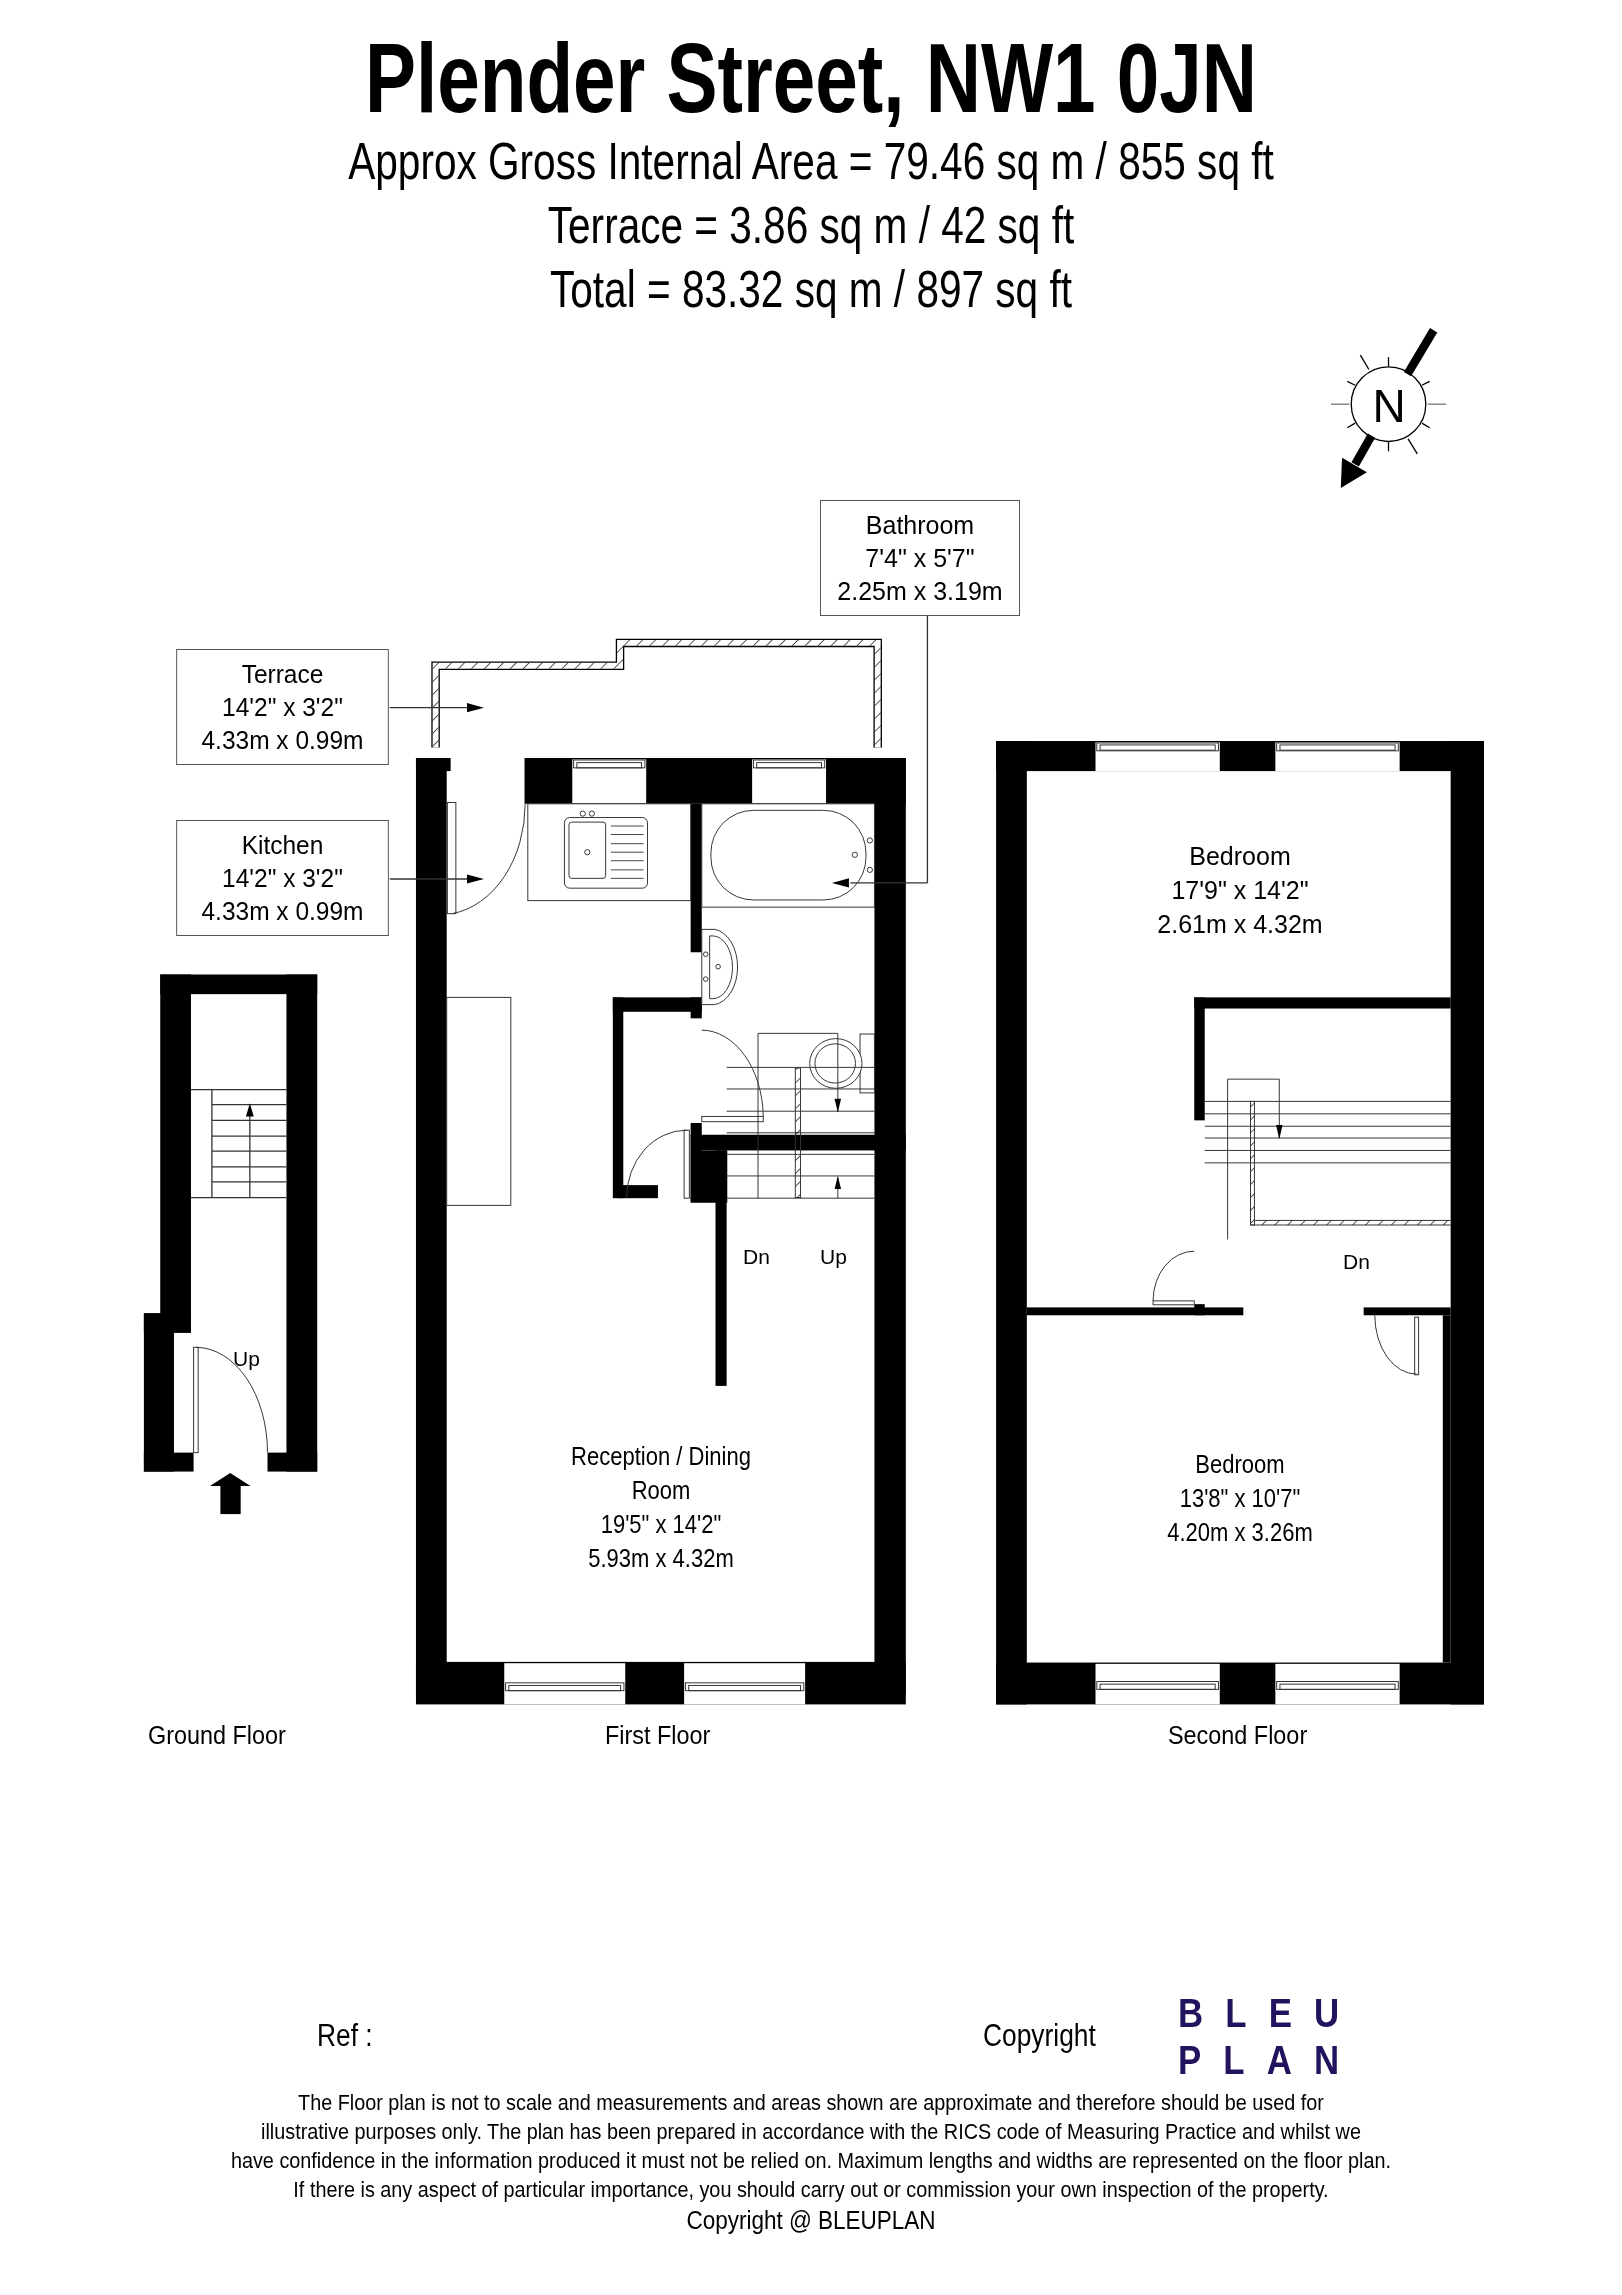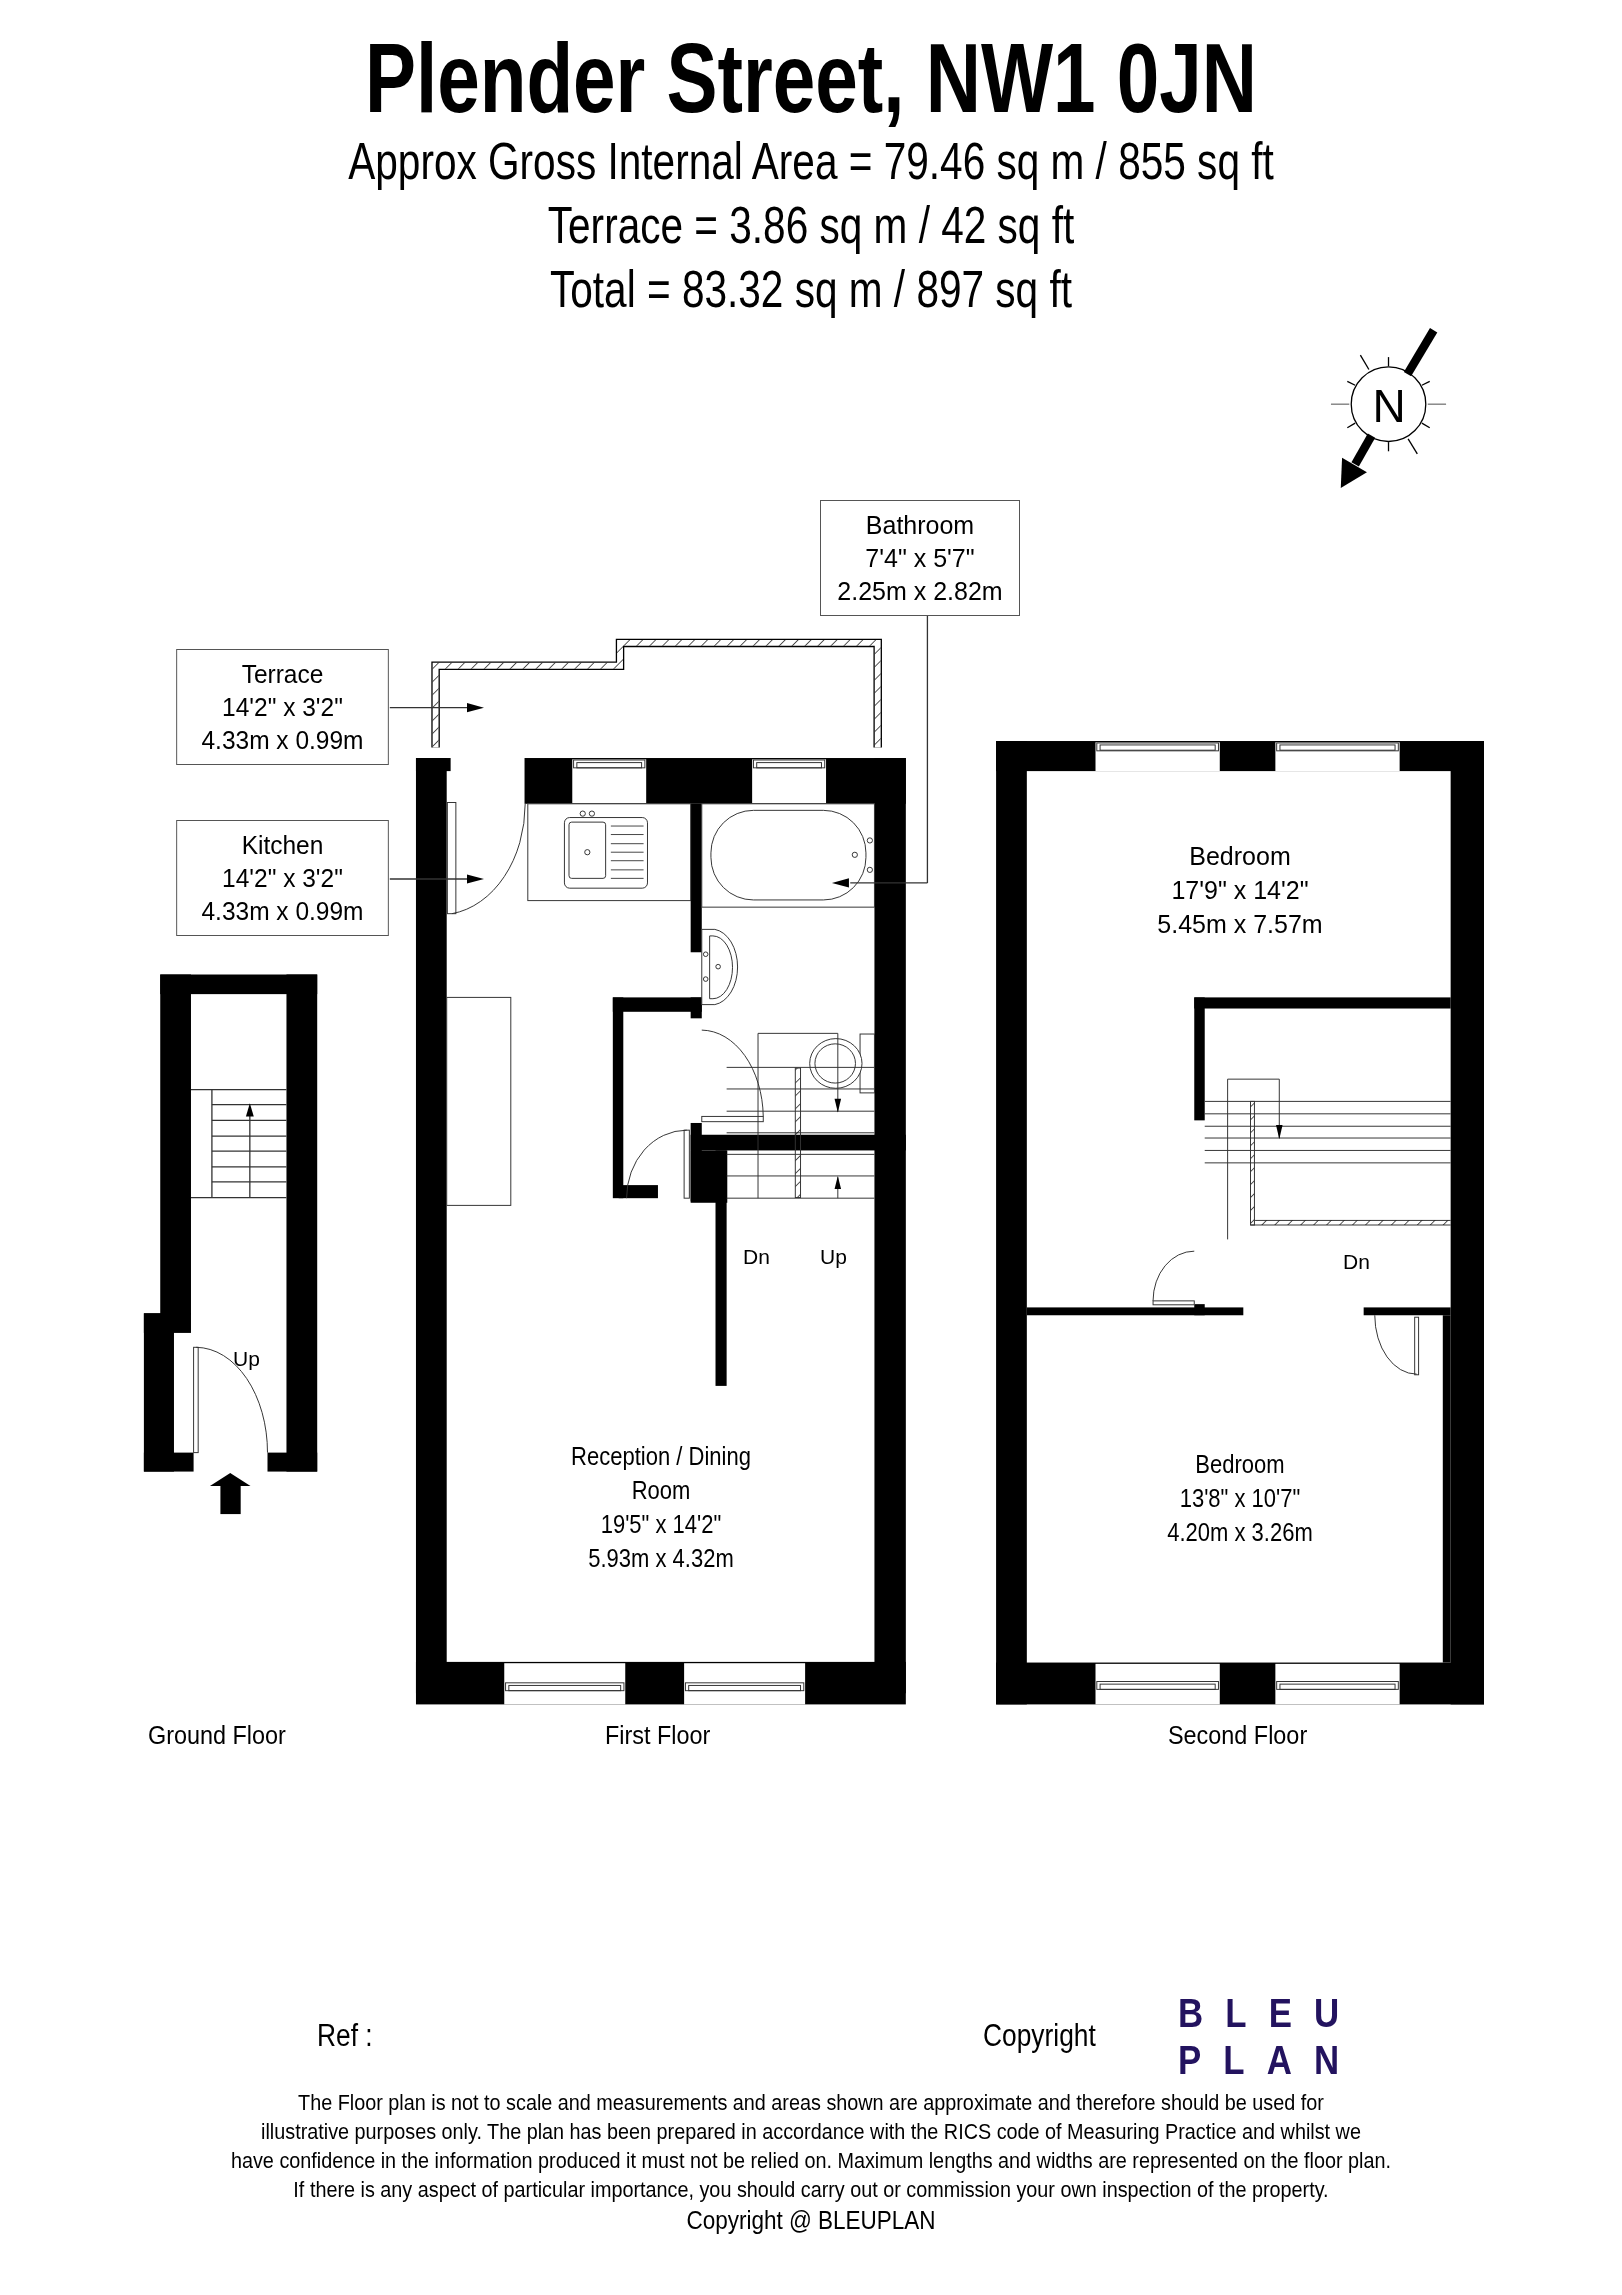--- a/index.html
+++ b/index.html
@@ -273,21 +273,21 @@
 <div class="abs center narrow title">Plender Street, NW1 0JN</div>
 <div class="abs center narrow sub sub1">Approx Gross Internal Area = 79.46 sq m / 855 sq ft</div>
 <div class="abs center narrow sub sub2">Terrace = 3.86 sq m / 42 sq ft</div>
 <div class="abs center narrow sub sub3">Total = 83.32 sq m / 897 sq ft</div>
 
 <div class="abs" style="left:1370px; top:383px; width:38px; text-align:center; font-size:46px; line-height:46px;">N</div>
 
 <div class="abs label-box" style="left:820px; top:500px; width:200px; height:116px;">
   <span>Bathroom</span>
   <span>7'4" x 5'7"</span>
-  <span>2.25m x 2.82m</span>
+  <span>2.25m x 3.19m</span>
 </div>
 
 <div class="abs label-box" style="left:174px; top:649px; width:217px; height:116px; transform:scaleX(0.98);">
   <span>Terrace</span>
   <span>14'2" x 3'2"</span>
   <span>4.33m x 0.99m</span>
 </div>
 
 <div class="abs label-box" style="left:174px; top:820px; width:217px; height:116px; transform:scaleX(0.98);">
   <span>Kitchen</span>
@@ -298,21 +298,21 @@
 <div class="abs center room cond" style="left:458px; width:406px; top:1439px;">
   <span>Reception / Dining</span>
   <span>Room</span>
   <span>19'5" x 14'2"</span>
   <span>5.93m x 4.32m</span>
 </div>
 
 <div class="abs center room" style="left:1034px; width:412px; top:839px;">
   <span>Bedroom</span>
   <span>17'9" x 14'2"</span>
-  <span>5.45m x 7.57m</span>
+  <span>2.61m x 4.32m</span>
 </div>
 
 <div class="abs center room cond" style="left:1034px; width:412px; top:1447px;">
   <span>Bedroom</span>
   <span>13'8" x 10'7"</span>
   <span>4.20m x 3.26m</span>
 </div>
 
 <div class="abs stair-lbl" style="left:233px; top:1348px;">Up</div>
 <div class="abs stair-lbl" style="left:743px; top:1246px;">Dn</div>

